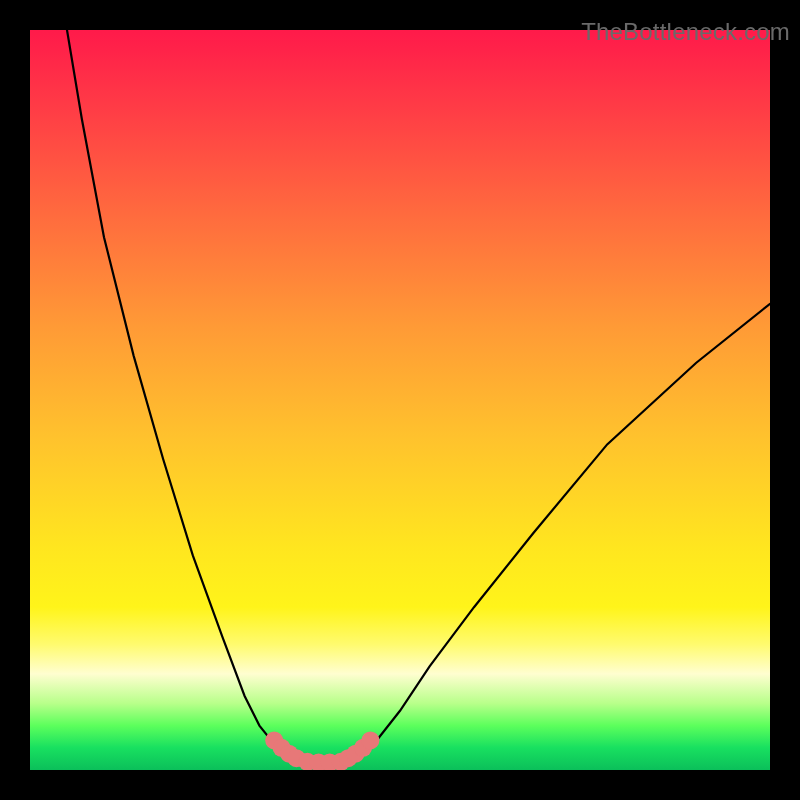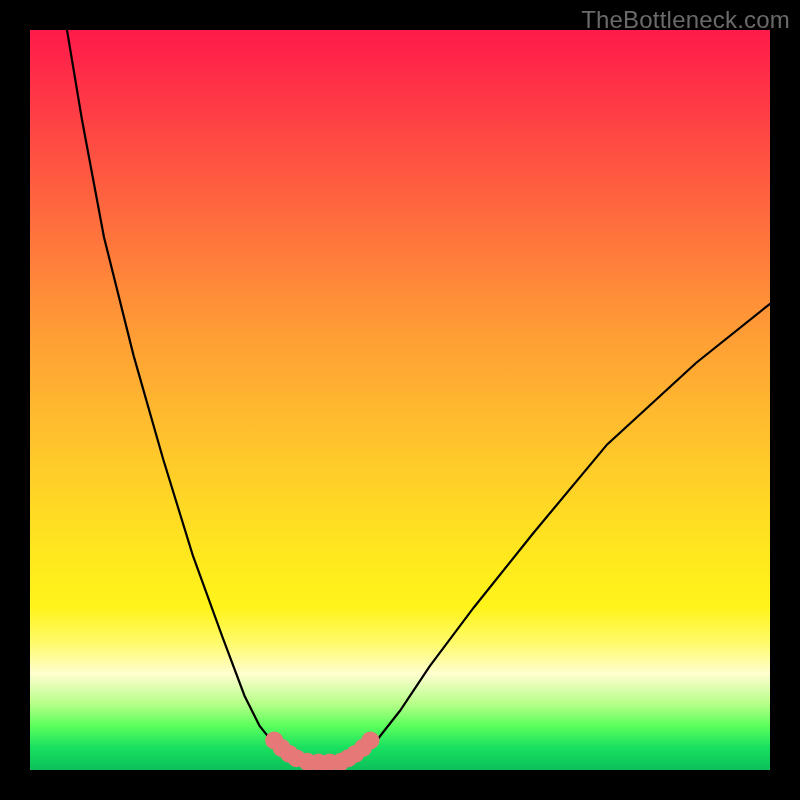--- a/index.html
+++ b/index.html
@@ -44,21 +44,21 @@
   }
   .svg-layer {
     position: absolute;
     left: 30px;
     top: 30px;
     width: 740px;
     height: 740px;
   }
   .watermark {
     position: absolute;
-    top: 6px;
+    top: 18px;
     right: 10px;
     color: #6a6a6a;
     font-size: 24px;
     font-weight: 500;
     letter-spacing: 0.2px;
   }
 </style>
 </head>
 <body>
 

